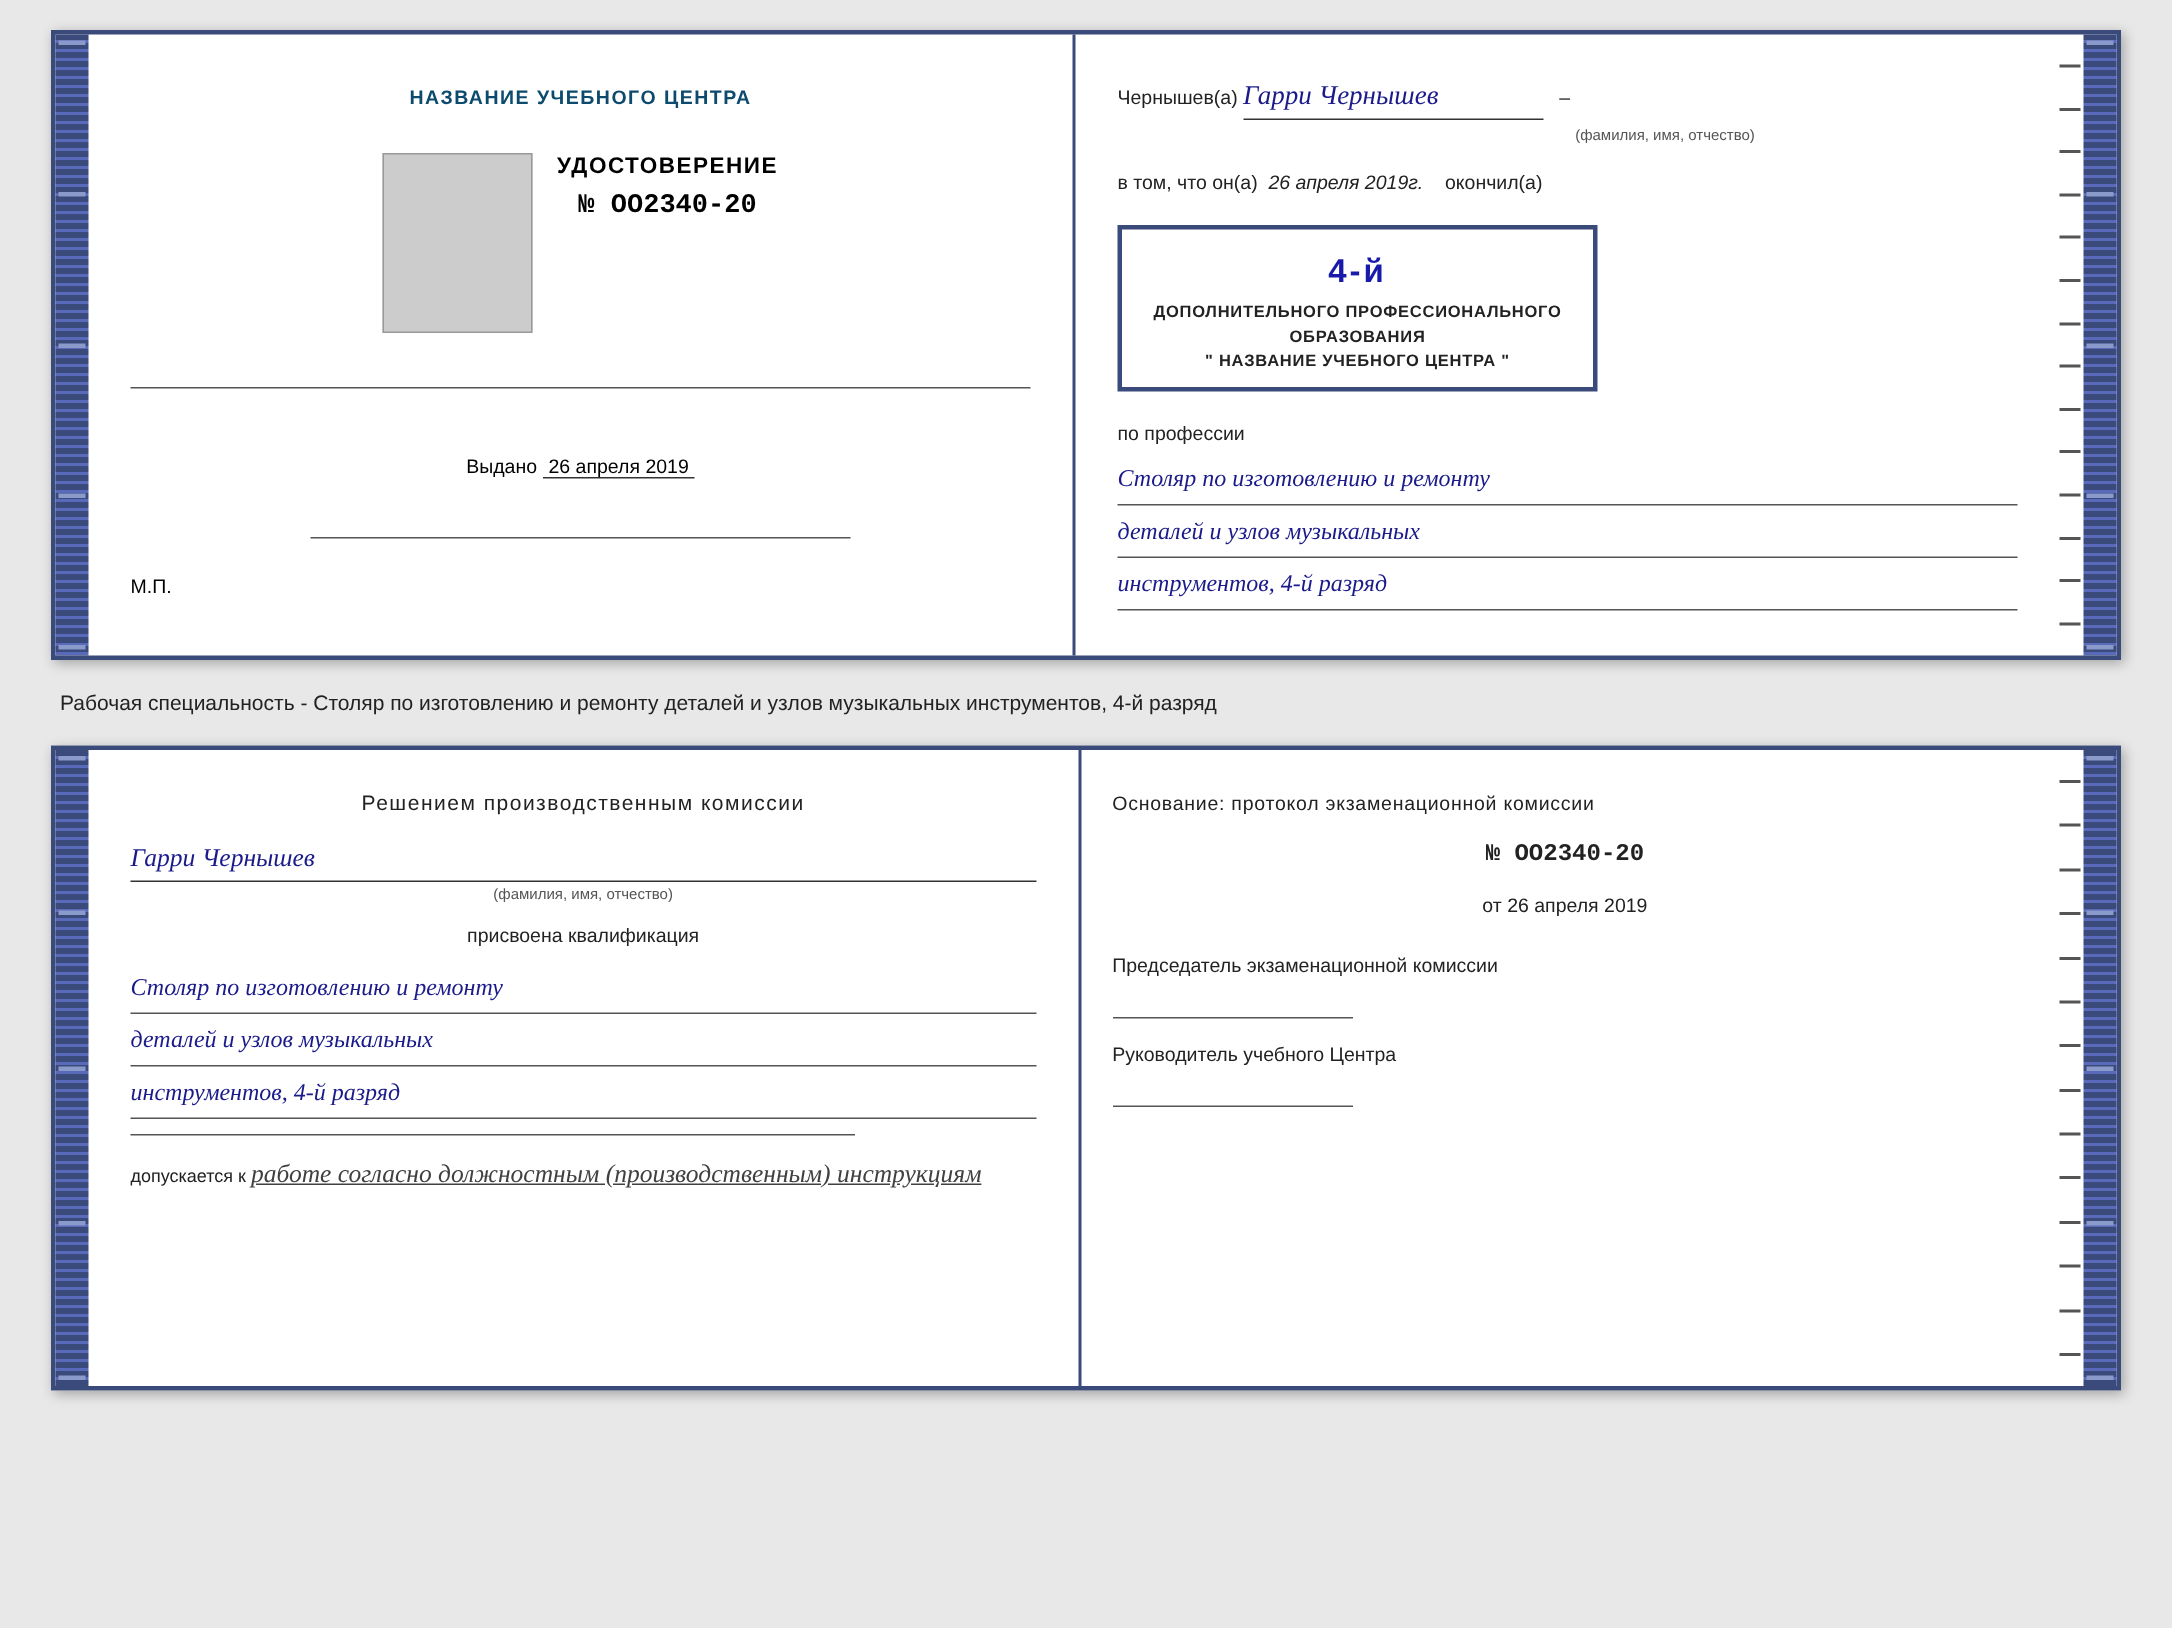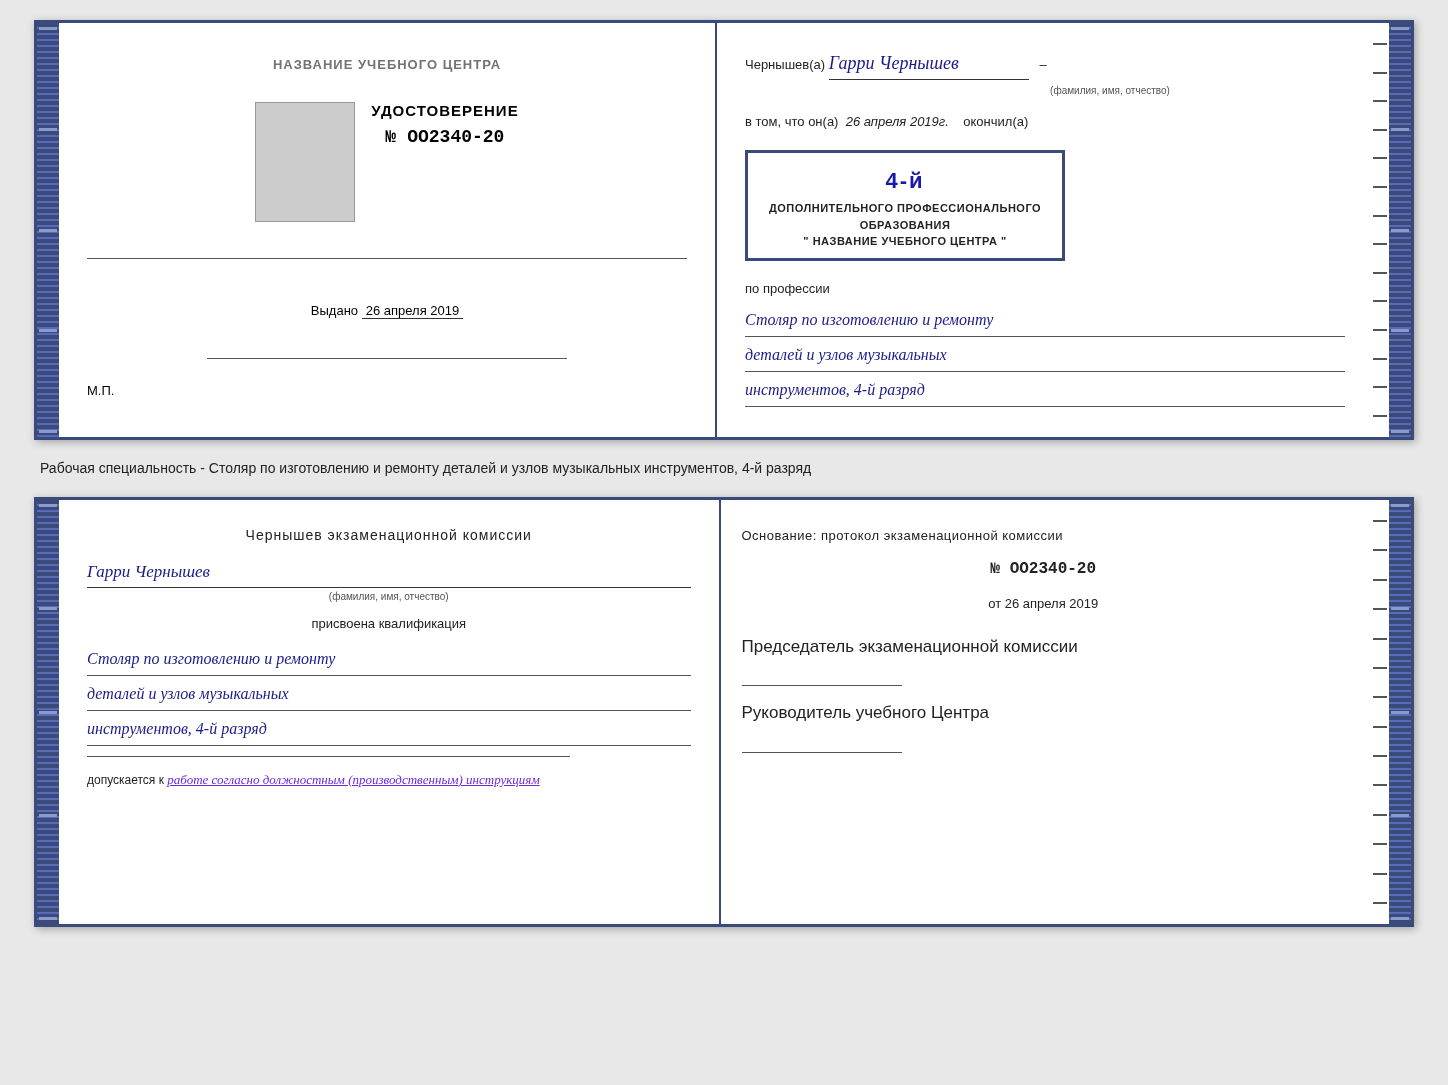--- a/index.html
+++ b/index.html
@@ -65,21 +65,21 @@
       flex-direction: column;
       align-items: center;
       gap: 20px;
     }
 
     .center-title {
       font-size: 13px;
       font-weight: bold;
       text-align: center;
       letter-spacing: 1px;
-      color: #737373;
+      color: #0c4a6e;
       margin-top: 10px;
     }
 
     .photo-placeholder {
       width: 100px;
       height: 120px;
       background: #ccc;
       border: 1px solid #999;
     }
 
@@ -285,42 +285,42 @@
 
     .from-date span.label {
       font-style: normal;
     }
 
     .signature-block {
       margin-top: 12px;
     }
 
     .sig-title {
-      font-size: 17px;
+      font-size: 13px;
       margin-bottom: 4px;
     }
 
     .sig-line {
       border-bottom: 1px solid #555;
       height: 20px;
       width: 160px;
       margin-bottom: 12px;
     }
 
     .allowed-text {
       font-size: 12px;
       margin-top: 12px;
       color: #222;
     }
 
     .allowed-italic {
       font-style: italic;
       font-family: 'Georgia', serif;
-      font-size: 13px;
-      color: #6d28d9;
+      font-size: 17px;
+      color: #404040;
     }
 
     .underline-decoration {
       text-decoration: underline;
     }
 
     
     .spine-left, .spine-right {
       background: repeating-linear-gradient(
         to bottom,
@@ -443,21 +443,21 @@
 <div class="document-section bottom-doc">
   <div class="spine-left">
     <div class="spine-mark"></div>
     <div class="spine-mark"></div>
     <div class="spine-mark"></div>
     <div class="spine-mark"></div>
     <div class="spine-mark"></div>
   </div>
 
   <div class="doc-left">
-    <div class="decision-title">Чернышев экзаменационной комиссии</div>
+    <div class="decision-title">Решением производственным комиссии</div>
 
     <div style="margin-bottom:2px;">
       <span class="bottom-name">Гарри Чернышев</span>
       <span class="name-sublabel">(фамилия, имя, отчество)</span>
     </div>
 
     <div class="assigned-text">присвоена квалификация</div>
 
     <div style="margin-top:4px;">
       <div class="profession-line">

